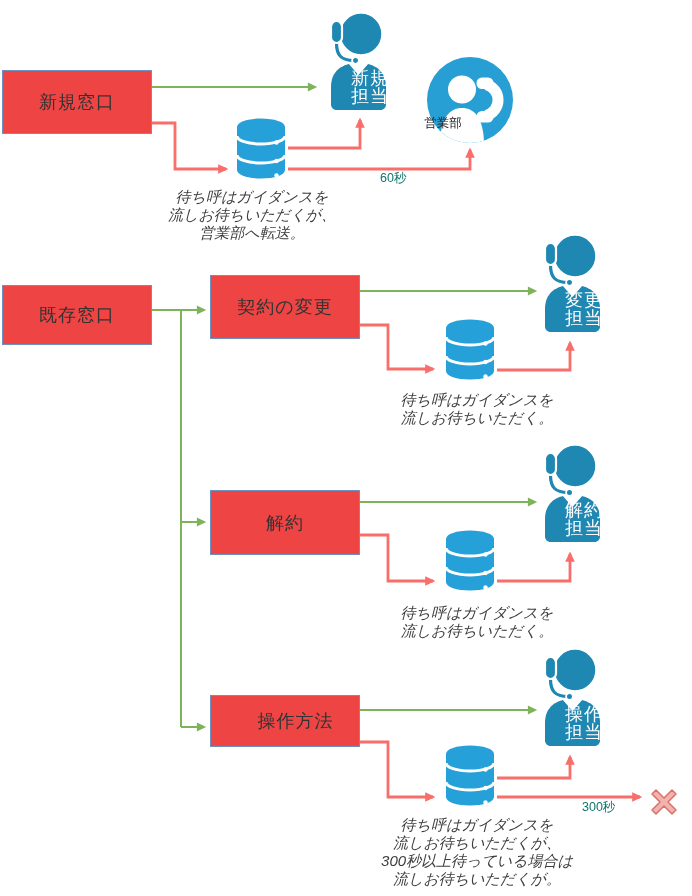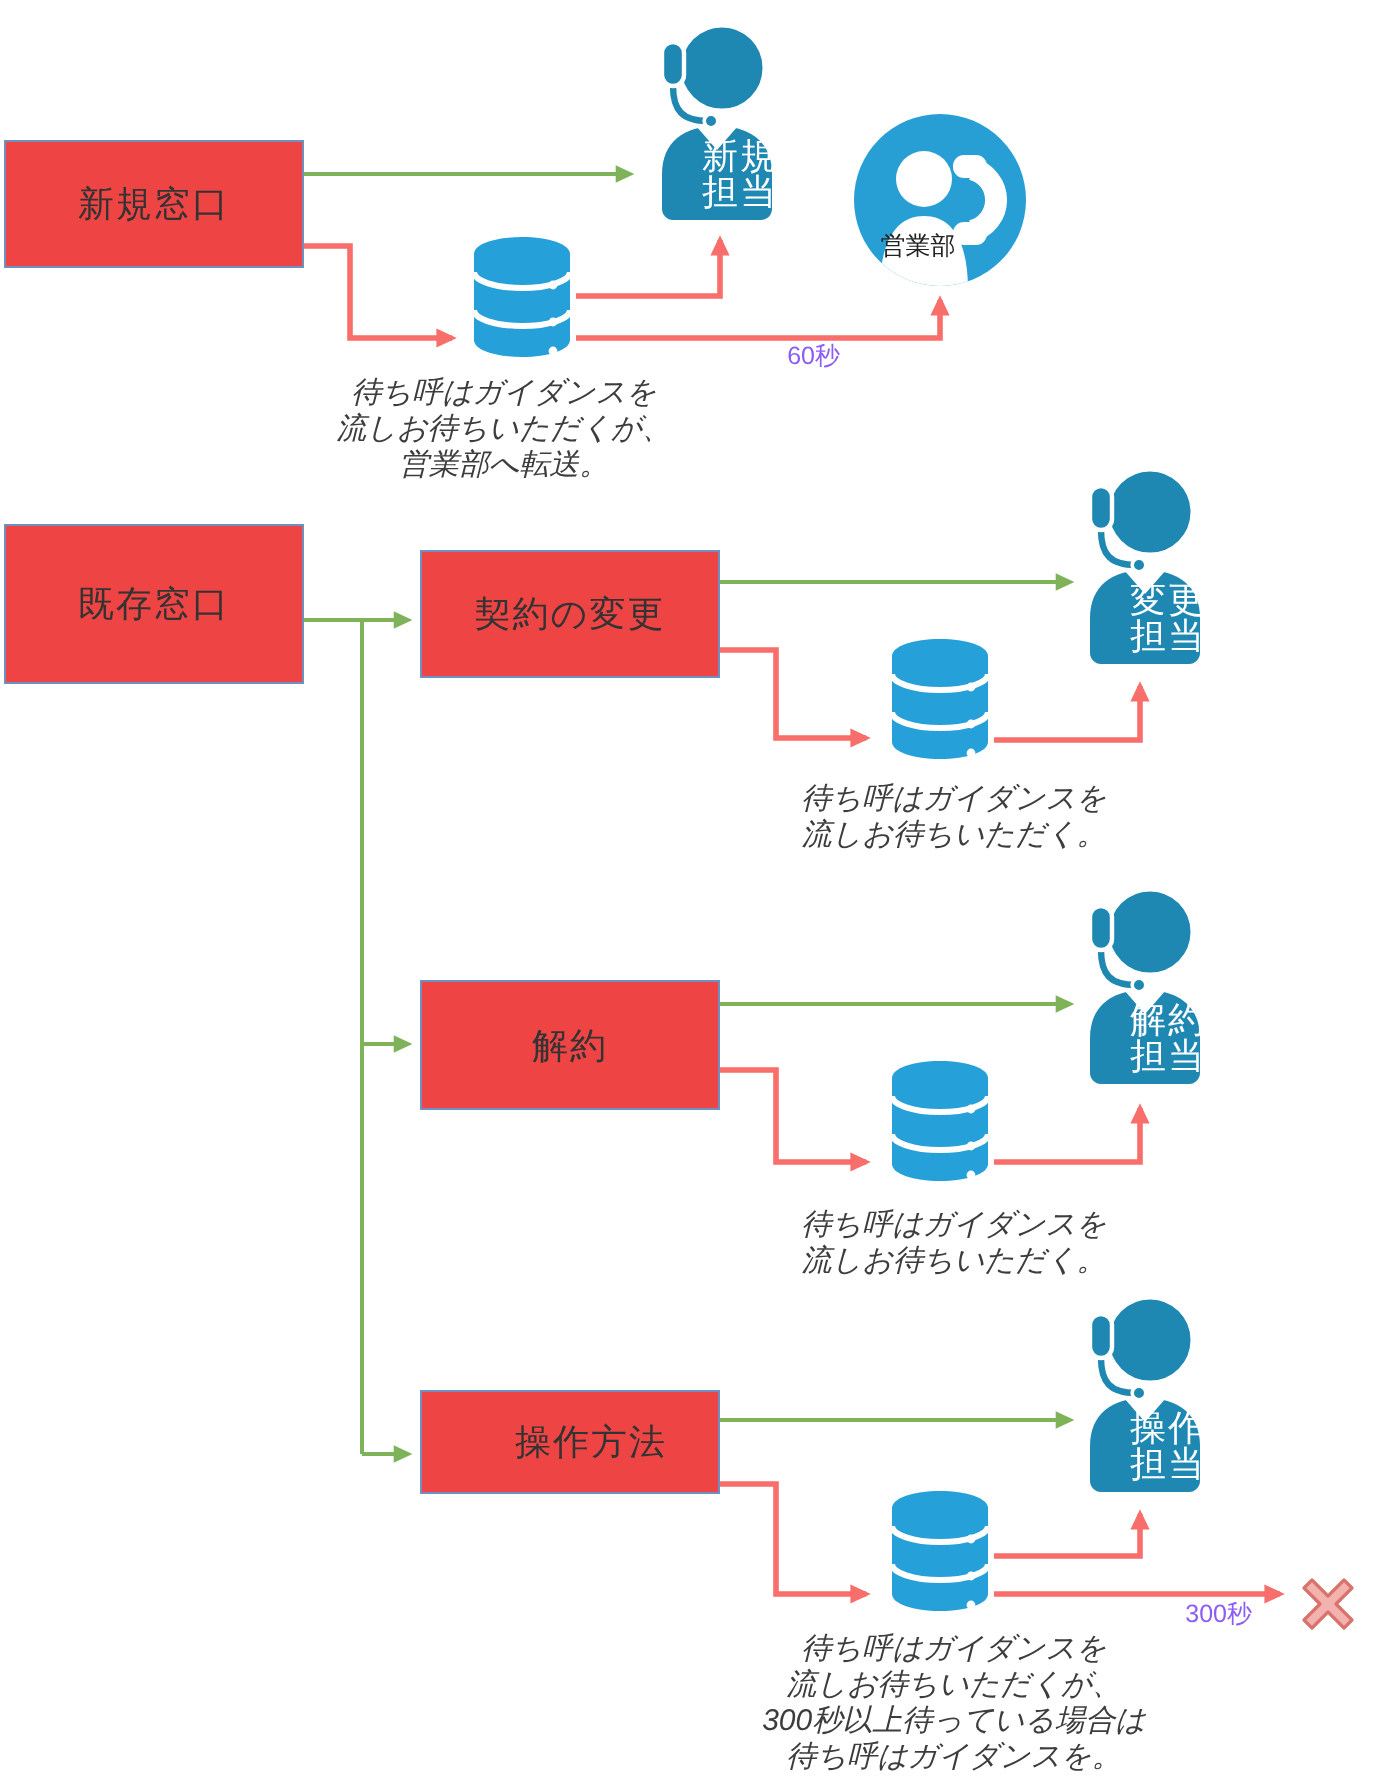--- a/index.html
+++ b/index.html
@@ -18,21 +18,21 @@
     position:absolute;width:62px;text-align:right;color:#ffffff;
     font-size:18px;line-height:18px;letter-spacing:1px;
   }
   .dept-label{
     position:absolute;text-align:center;color:#222;font-size:12.5px;line-height:14px;
   }
   .note{
     position:absolute;text-align:center;color:#3d3d3d;font-size:15px;line-height:18px;font-style:italic;
   }
   .edge-label{
-    position:absolute;text-align:right;color:#8b5cf6;font-size:12.5px;line-height:13px;
+    position:absolute;text-align:left;color:#0f766e;font-size:12.5px;line-height:13px;
   }
 </style>
 </head>
 <body>
 
 <div id="canvas">
 
   <svg id="connectors" viewBox="0 0 692 896" xmlns="http://www.w3.org/2000/svg">
     <defs>
       <marker id="mg" viewBox="0 0 10 10" refX="7" refY="5" markerWidth="11" markerHeight="11" orient="auto" markerUnits="userSpaceOnUse">
@@ -62,21 +62,21 @@
       <path d="M497,370 H570 V343" marker-end="url(#mr)"></path>
       <path d="M360,535 H388 V581 H433" marker-end="url(#mr)"></path>
       <path d="M497,581 H570 V554" marker-end="url(#mr)"></path>
       <path d="M360,742 H388 V797 H433" marker-end="url(#mr)"></path>
       <path d="M497,778 H570 V757" marker-end="url(#mr)"></path>
       <path d="M497,797 H640" marker-end="url(#mr)"></path>
     </g>
   </svg>
 
   <div class="node" style="left:2px;top:70px;width:150px;height:64px;">新規窓口</div>
-  <div class="node" style="left:2px;top:262px;width:150px;height:80px;">既存窓口</div>
+  <div class="node" style="left:2px;top:285px;width:150px;height:60px;">既存窓口</div>
   <div class="node" style="left:210px;top:275px;width:150px;height:64px;">契約の変更</div>
   <div class="node" style="left:210px;top:490px;width:150px;height:65px;">解約</div>
   <div class="node" style="left:210px;top:695px;width:150px;height:52px;padding-left:21px;">操作方法</div>
 
   <div class="icon" style="left:327px;top:9px;">
     <svg width="62" height="104" viewBox="0 0 62 104">
       <path d="M59,78 C59,62 48,54 31.5,54 C15,54 4,62 4,78 L4,95.5 C4,98.5 6.5,101 9.5,101 L53.5,101 C56.5,101 59,98.5 59,95.5 Z" fill="#1e87b2"></path>
       <path d="M21,54 L31.5,66 L42,54 Z" fill="#ffffff"></path>
       <circle cx="34" cy="25" r="21.5" fill="#1e87b2" stroke="#ffffff" stroke-width="2.5"></circle>
       <path d="M9.5,34 C9.5,46 14,51.5 27,51.5" fill="none" stroke="#ffffff" stroke-width="6.5" stroke-linecap="round"></path>
@@ -148,21 +148,21 @@
       <circle cx="43" cy="43" r="43" fill="#279fd4"></circle>
       <g clip-path="url(#sdclip)">
         <circle cx="35" cy="32.5" r="14" fill="#ffffff"></circle>
         <path d="M13,88 C13,62 22,51 35,51 C48,51 57,62 57,88 Z" fill="#ffffff"></path>
       </g>
       <path d="M59,27.5 A16,16 0 0 1 59,58.5" fill="none" stroke="#ffffff" stroke-width="11"></path>
       <rect x="49.5" y="20.5" width="17" height="11.5" rx="5.5" fill="#ffffff"></rect>
       <rect x="49.5" y="54" width="17" height="11.5" rx="5.5" fill="#ffffff"></rect>
     </svg>
   </div>
-  <div class="dept-label" style="left:416px;top:116px;width:86px;">営業部</div>
+  <div class="dept-label" style="left:400px;top:116px;width:86px;">営業部</div>
 
   <div class="icon" style="left:235px;top:117px;">
     <svg width="52" height="63" viewBox="0 0 52 63">
       <path d="M2,10 C2,5 12.7,1.5 26,1.5 C39.3,1.5 50,5 50,10 L50,53 C50,58 39.3,61.5 26,61.5 C12.7,61.5 2,58 2,53 Z" fill="#26a0d8"></path>
       <path d="M2,19 A24,8 0 0 0 50,19" fill="none" stroke="#ffffff" stroke-width="3"></path>
       <path d="M2,38 A24,8 0 0 0 50,38" fill="none" stroke="#ffffff" stroke-width="3"></path>
       <circle cx="41.5" cy="25.5" r="2.2" fill="#ffffff"></circle>
       <circle cx="41.5" cy="44" r="2.2" fill="#ffffff"></circle>
       <circle cx="41.5" cy="58.5" r="2.2" fill="#ffffff"></circle>
     </svg>
@@ -214,19 +214,19 @@
     <div>流しお待ちいただく。</div>
   </div>
   <div class="note" style="left:377px;top:604px;width:200px;">
     <div>待ち呼はガイダンスを</div>
     <div>流しお待ちいただく。</div>
   </div>
   <div class="note" style="left:367px;top:816px;width:220px;">
     <div>待ち呼はガイダンスを</div>
     <div>流しお待ちいただくが、</div>
     <div>300秒以上待っている場合は</div>
-    <div>待ち呼はガイダンスを。</div>
+    <div>流しお待ちいただくが。</div>
   </div>
 
   <div class="edge-label" style="left:380px;top:172px;width:40px;">60秒</div>
   <div class="edge-label" style="left:582px;top:801px;width:44px;">300秒</div>
 
 </div>
 
 </body></html>

